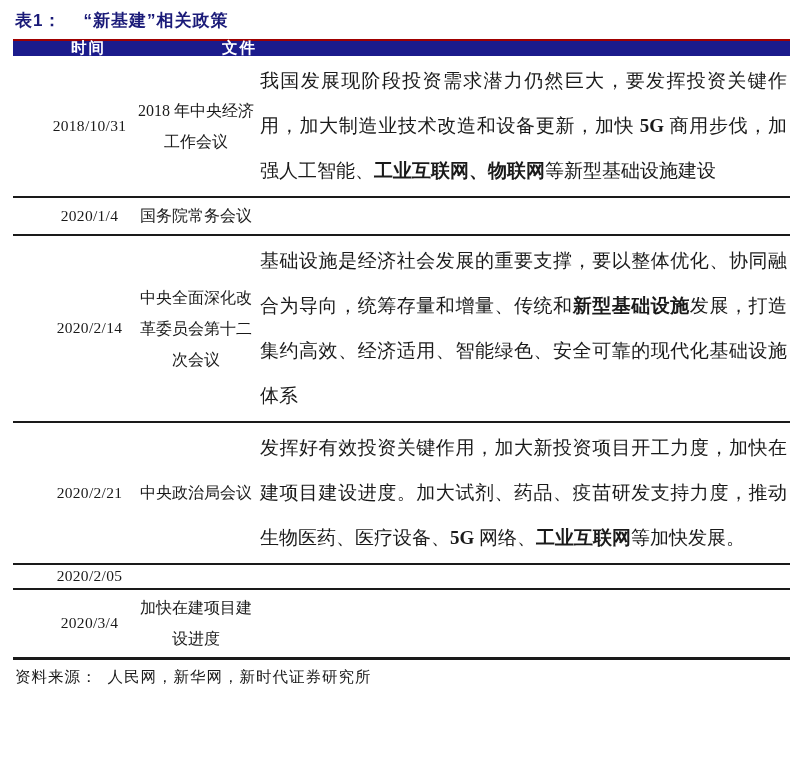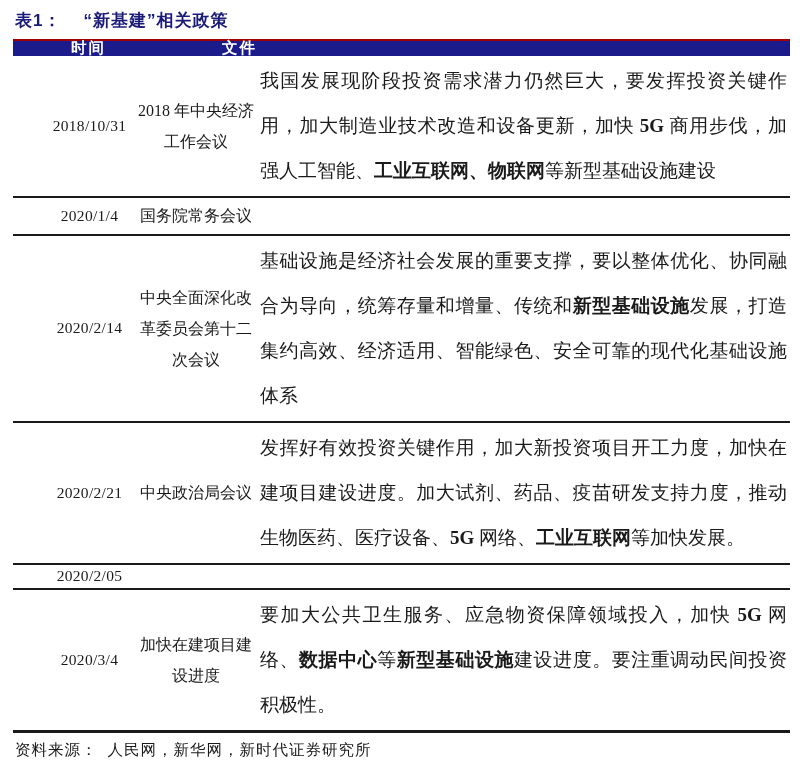--- a/index.html
+++ b/index.html
@@ -116,21 +116,20 @@
     <div class="col-content cell-content"><span>发挥好有效投资关键作用，加大新投资项目开工力度，加快在建项目建设进度。加大试剂、药品、疫苗研发支持力度，推动生物医药、医疗设备、</span><b>5G</b><span> 网络、</span><b>工业互联网</b><span>等加快发展。</span></div>
   </div>
 
   <div class="row">
     <div class="col-time cell-time">2020/2/05</div>
   </div>
 
   <div class="row">
     <div class="col-time cell-time">2020/3/4</div>
     <div class="col-doc cell-doc">加快在建项目建设进度</div>
-    <div class="col-content cell-content"><span>要加大公共卫生服务、应急物资保障领域投入，加快 </span><b>5G</b><span> 网络、</span><b>数据中心</b><span>等</span><b>新型基础设施</b><span>建设进度。要注重调动民间投资积极性。</span></div>
   </div>
 </div>
   </div>
 
   <div class="source-note">
     <span class="src-label">资料来源：</span><span>人民网，新华网，新时代证券研究所</span>
   </div>
 
 </div>
 

